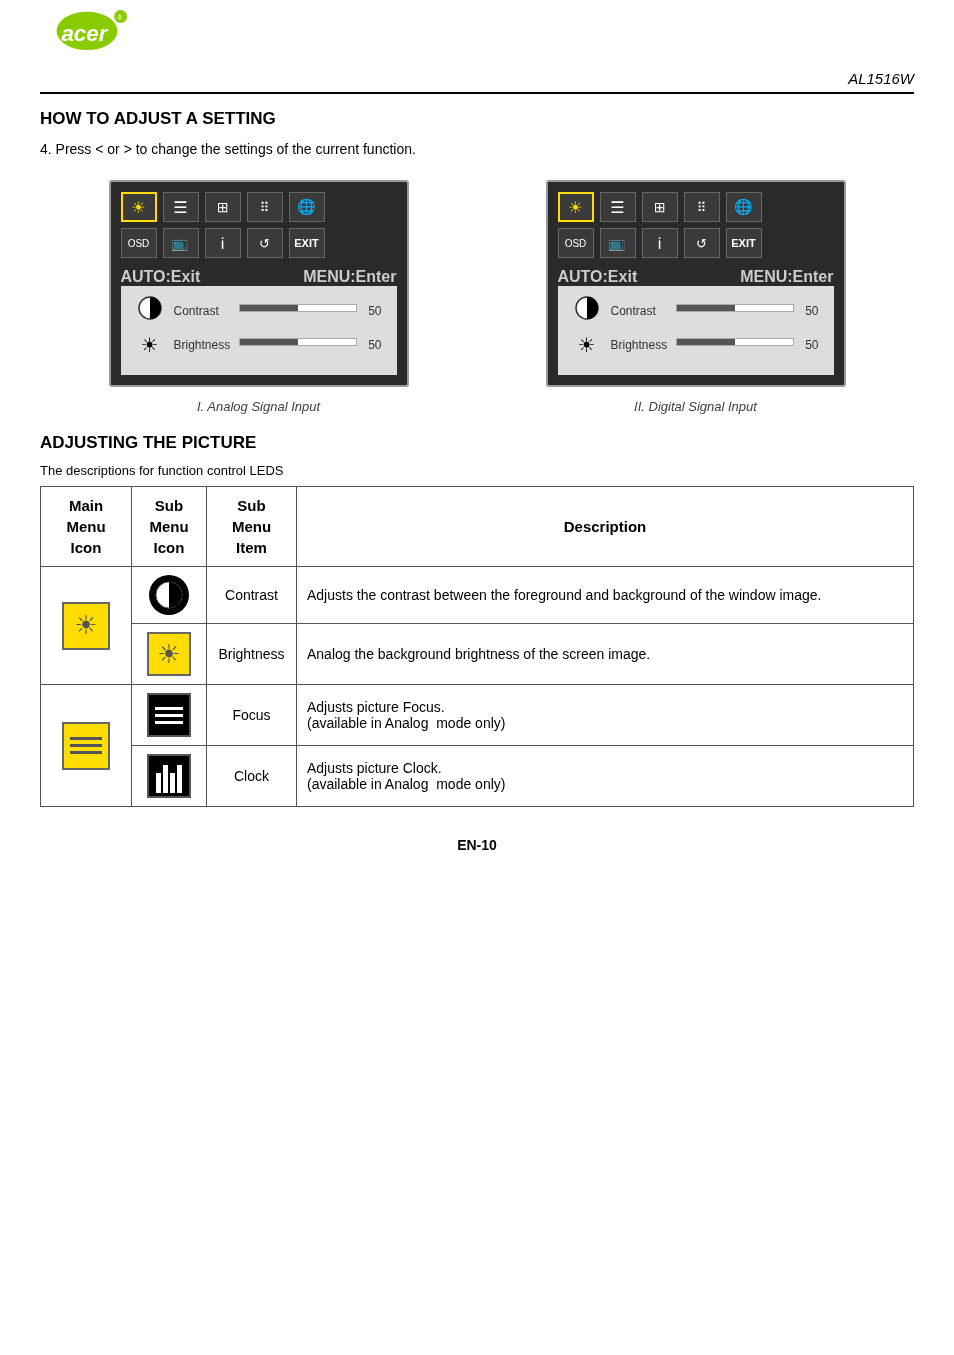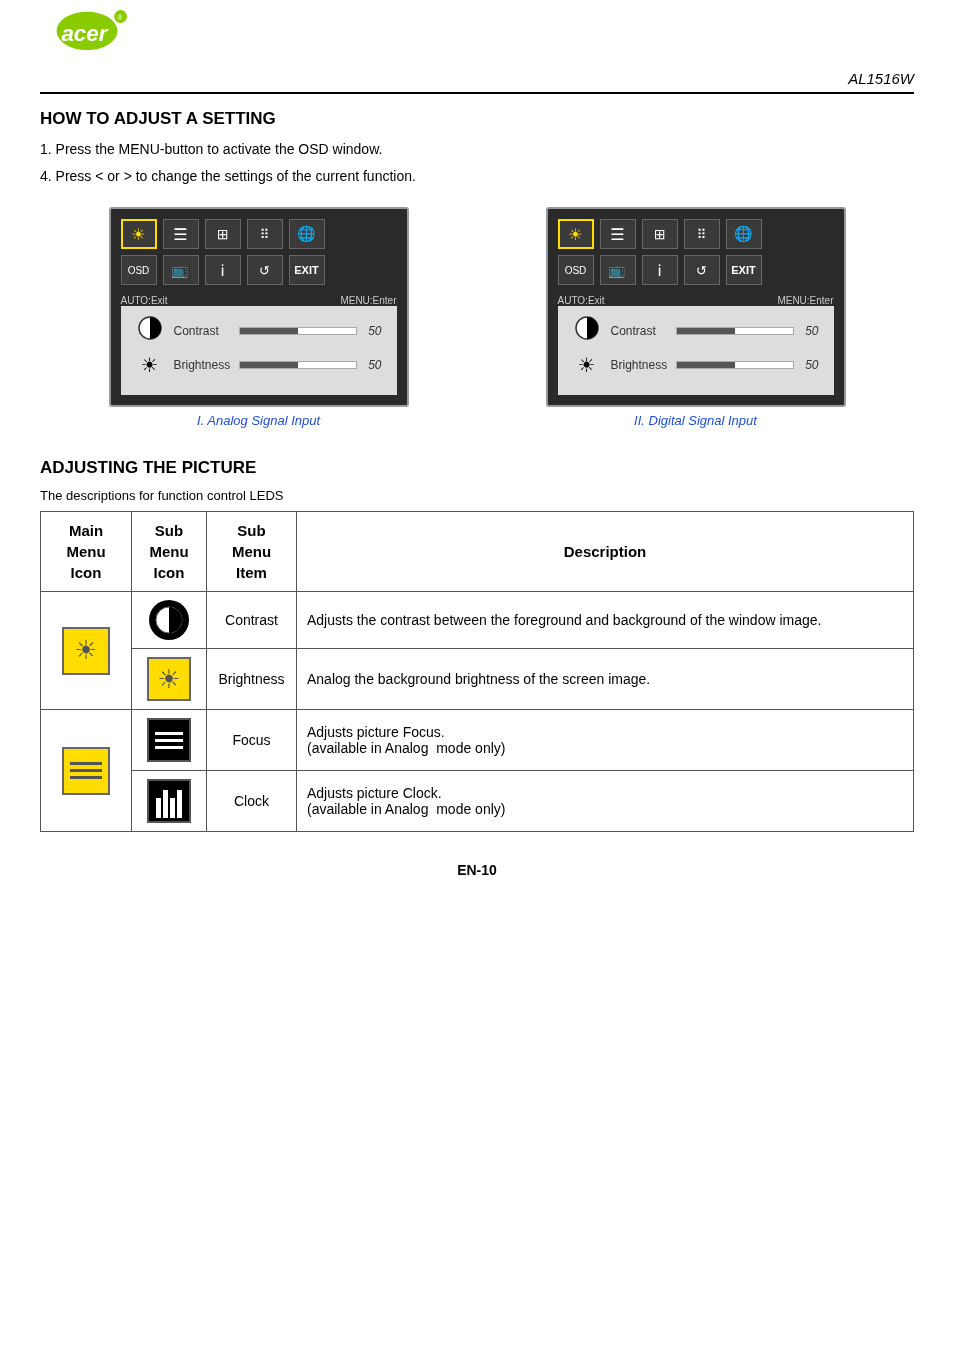--- a/index.html
+++ b/index.html
@@ -113,21 +113,22 @@
       font-size: 10px;
     }
 
     .osd-footer-row {
       display: flex;
       justify-content: space-between;
       padding-top: 4px;
     }
     .osd-footer-text {
       color: #ccc;
-      font-size: 10px;
+      font-size: 16px;
+      font-weight: bold;
     }
 
     .osd-controls {
       background: #ddd;
       padding: 10px 15px;
       margin-top: 0;
     }
     .osd-control-row {
       display: flex;
       align-items: center;
@@ -140,23 +141,21 @@
       margin-right: 10px;
     }
     .osd-control-label {
       font-size: 12px;
       color: #333;
       width: 65px;
     }
     .osd-control-bar-container {
       flex: 1;
       display: flex;
-      align-items: center;
       gap: 5px;
-      font-style: italic;
     }
     .osd-bar-bg {
       height: 8px;
       background: #fff;
       border: 1px solid #aaa;
       flex: 1;
       position: relative;
     }
     .osd-bar-fill {
       height: 100%;
@@ -166,28 +165,28 @@
     .osd-bar-value {
       font-size: 12px;
       color: #333;
       width: 20px;
       text-align: right;
     }
 
     .osd-label {
       text-align: center;
       font-size: 13px;
-      margin-top: 6px;
-      color: #1d4ed8;
+      margin-top: 12px;
+      color: #404040;
       font-style: italic;
     }
 
     
     .adjusting-section {
-      margin-top: 30px;
+      margin-top: 19px;
     }
 
     .adjusting-section .section-heading {
       font-size: 17px;
       font-weight: bold;
     }
     .adjusting-desc {
       font-size: 13px;
       margin-bottom: 8px;
     }
@@ -276,21 +275,20 @@
     <text x="78" y="14" font-family="Arial, sans-serif" font-size="8" fill="#fff">®</text>
   </svg>
 </div>
 
 <div class="model-number">AL1516W</div>
 <hr class="top-rule">
 
 <div class="section-heading">HOW TO ADJUST A SETTING</div>
 
 <div class="steps">
-  <div class="step">1.  Press the MENU-button  to activate the OSD window.</div>
   <div class="step">4.  Press &lt; or  &gt; to change the settings of the current function.</div>
 </div>
 
 <div class="osd-area">
 
   <div class="osd-wrapper">
     <div class="osd-box">
 
       <div class="osd-icons-row">
         <div class="osd-icon active-icon">

